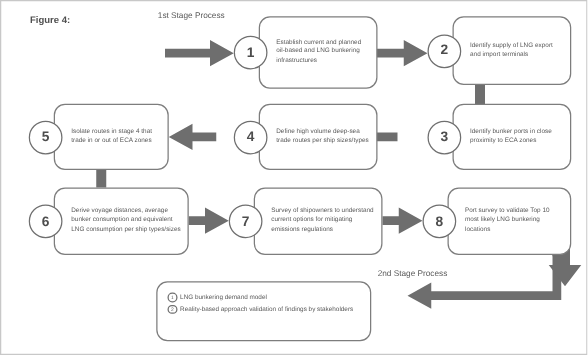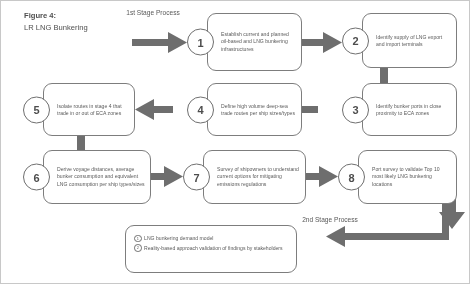--- a/index.html
+++ b/index.html
@@ -202,21 +202,20 @@
       <path d="M448,196 L465,196 L455,176 Z" fill="#6e6e6e" display="none"></path>
       <path d="M441,196 L455,196 L455,203 L441,203 Z" fill="#6e6e6e"></path>
       <path d="M455,196 L455,203 L448,203 L448,196 Z" fill="#6e6e6e"></path>
 
       <path d="M430,190 L455,190 L455,211 L464,211 L451,228 L438,211 L447,211 L447,198 L430,198 Z" fill="#6e6e6e"></path>
     </g>
   </svg>
 
   <div id="title-block">
     <div class="strong">Figure 4:</div>
-    <div>LR LNG Bunkering</div>
   </div>
 
   <div class="stage-label" id="stage1-label">1st Stage Process</div>
   <div class="stage-label" id="stage2-label">2nd Stage Process</div>
 
   <div class="node" style="left:186px; top:12px; width:115px; height:58px;">
     <div class="node-box"></div>
     <div class="node-text">Establish current and planned oil-based and LNG bunkering infrastructures</div>
     <div class="node-circle">1</div>
   </div>

